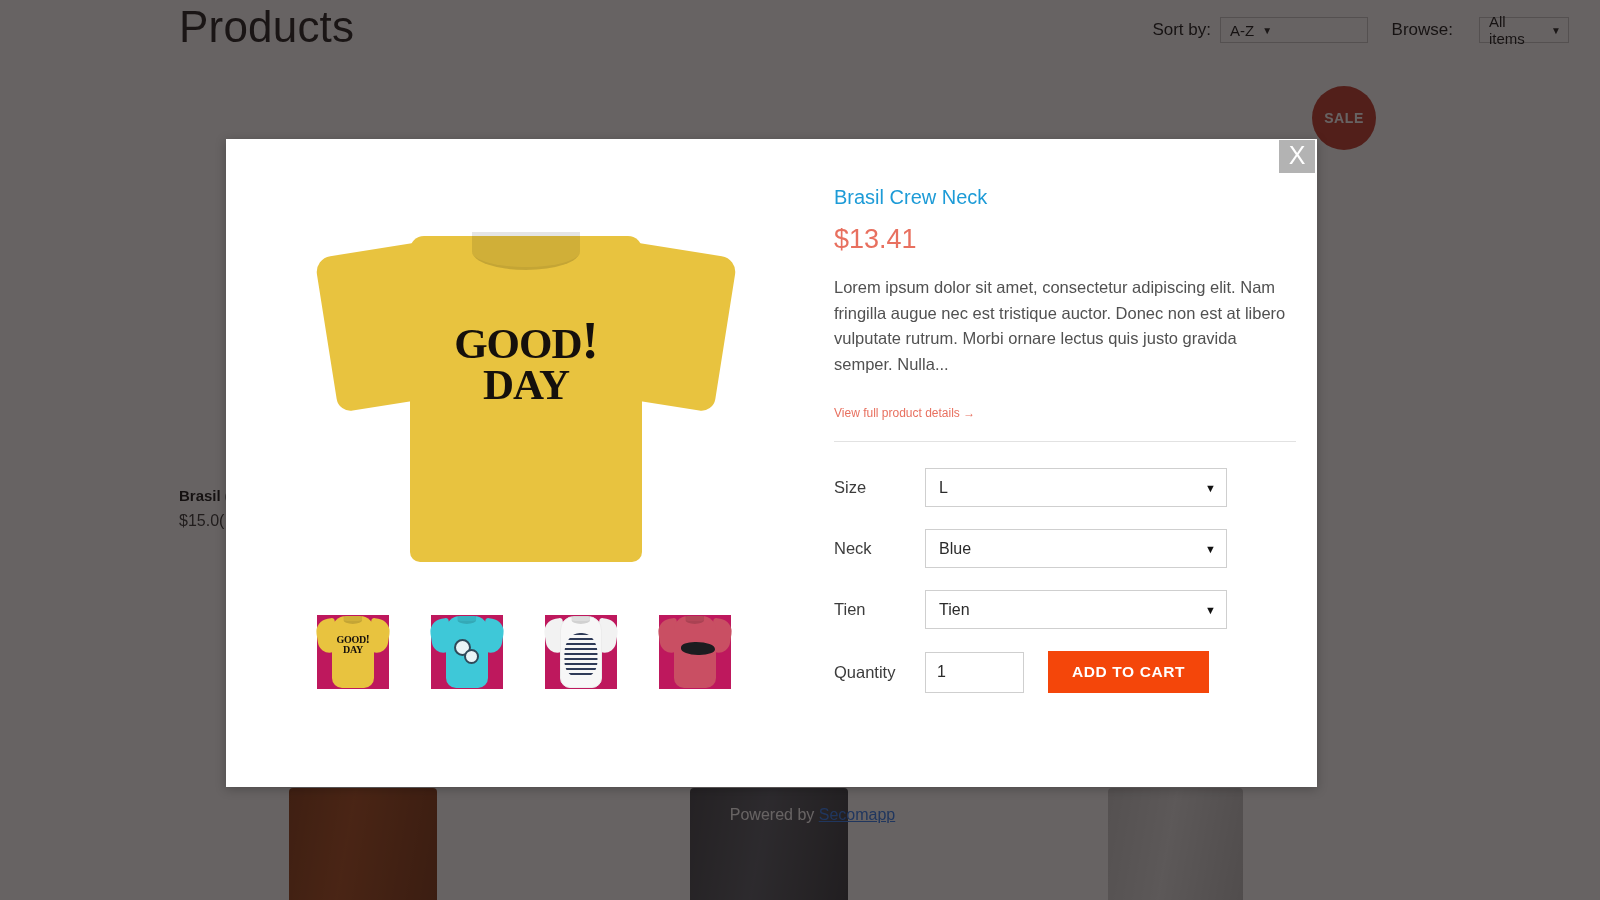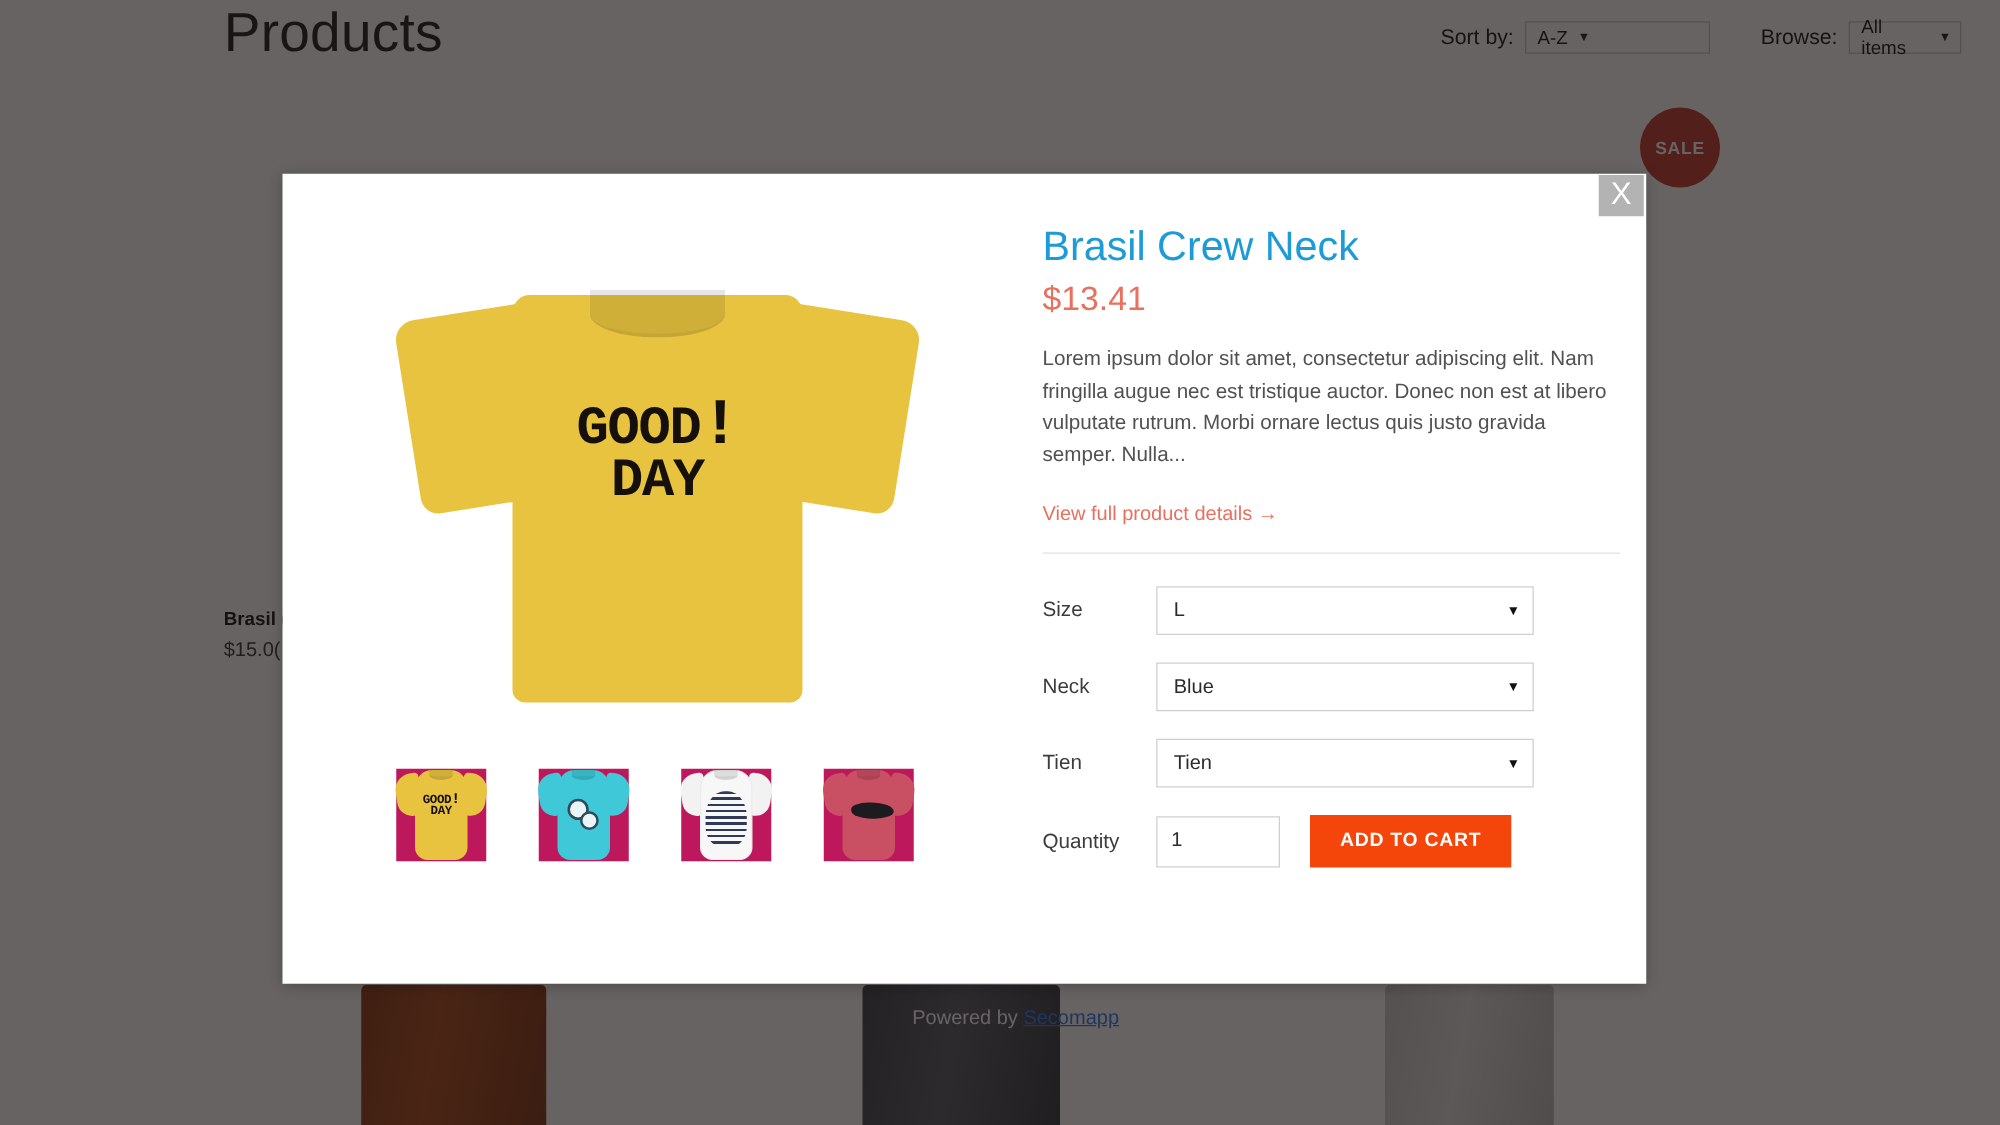--- a/index.html
+++ b/index.html
@@ -20,21 +20,21 @@
     font-size: 44px; font-weight: 400; color: #1e1c1b;
     letter-spacing: .2px; line-height: 50px;
   }
 
   .sort-wrap {
     position: absolute; right: 232px; top: 17px;
     display: flex; align-items: center; gap: 9px;
   }
   .browse-wrap {
     position: absolute; right: 31px; top: 17px;
-    display: flex; align-items: center; gap: 9px;
+    display: flex; align-items: center; gap: 26px;
   }
   .ctl-label { font-size: 17px; color: #141414; }
   .fake-select {
     background: #ffffff; border: 1px solid #c8c8c8;
     font-size: 15px; color: #141414;
     display: flex; align-items: center; 
     padding: 0 7px 0 9px; height: 26px;
   }
   .fake-select.sort  { width: 148px; }
   .fake-select.browse{ width: 90px; }
@@ -118,21 +118,21 @@
     border-radius: 4px 16px 14px 10px; transform: rotate(9deg);
   }
   .tee-collar {
     position: absolute; left: 50%; top: 1%; transform: translateX(-50%);
     width: 27%; height: 11%; border-radius: 0 0 60% 60%;
     background: rgba(0,0,0,.10); border-bottom: 3px solid rgba(0,0,0,.06);
   }
   .tee-print {
     position: absolute; left: 50%; top: 26%; transform: translateX(-50%);
     width: 56%; text-align: center;
-    font-family: Liberation Mono, monospace;
+    font-family: Liberation Serif, serif;
     font-weight: 700; color: #15100c; line-height: .92;
     letter-spacing: -1px;
   }
   .hero .tee-print { font-size: 43px; }
   .hero .tee-print .l2 { display: block; }
   .hero .tee-print .bang { font-size: 52px; }
 
   
   .thumbs {
     position: absolute; left: 0; top: 476px; width: 596px;
@@ -158,32 +158,32 @@
     width: 46%; height: 60%;
     background:
       repeating-linear-gradient(to bottom, #2e3a57 0 2px, transparent 2px 5px);
     border-radius: 46% 46% 36% 36%;
   }
 
   
   .info { width: 495px; padding: 42px 26px 0 12px; }
 
   .prod-title {
-    font-size: 33px; font-weight: 400; color: #1d9bd7;
+    font-size: 20px; font-weight: 400; color: #1d9bd7;
     line-height: 32px; margin-bottom: 11px;
   }
   .prod-price {
     font-size: 27px; color: #e8705f; font-weight: 400; margin-bottom: 20px;
   }
   .prod-desc {
     font-size: 16.5px; line-height: 25.5px; color: #515151;
     width: 462px; margin-bottom: 26px;
   }
   .details-link {
-    display: inline-block; font-size: 16px; color: #e8705f;
+    display: inline-block; font-size: 12px; color: #e8705f;
     text-decoration: none; margin-bottom: 21px;
   }
   .divider { width: 462px; height: 1px; background: #e2e2e2; margin-bottom: 26px; }
 
   .field-row { display: flex; align-items: center; margin-bottom: 22px; }
   .field-label {
     width: 91px; flex: none; font-size: 16.5px; color: #3c3c3c;
   }
   .sel {
     position: relative; height: 39px; width: 302px;

